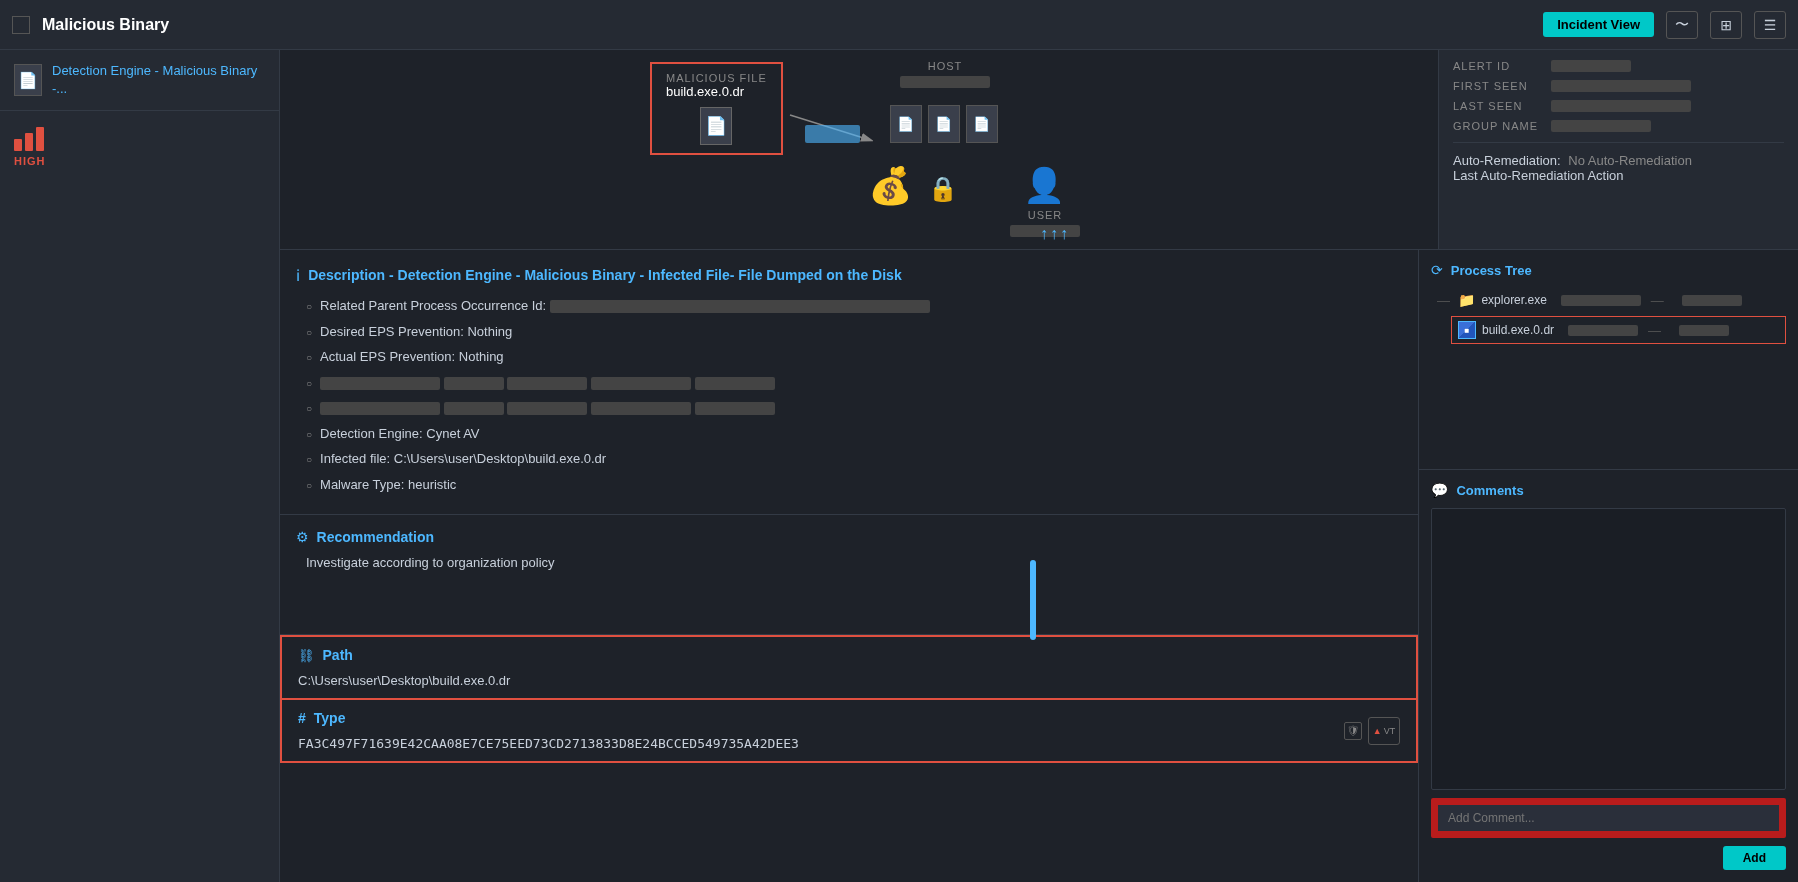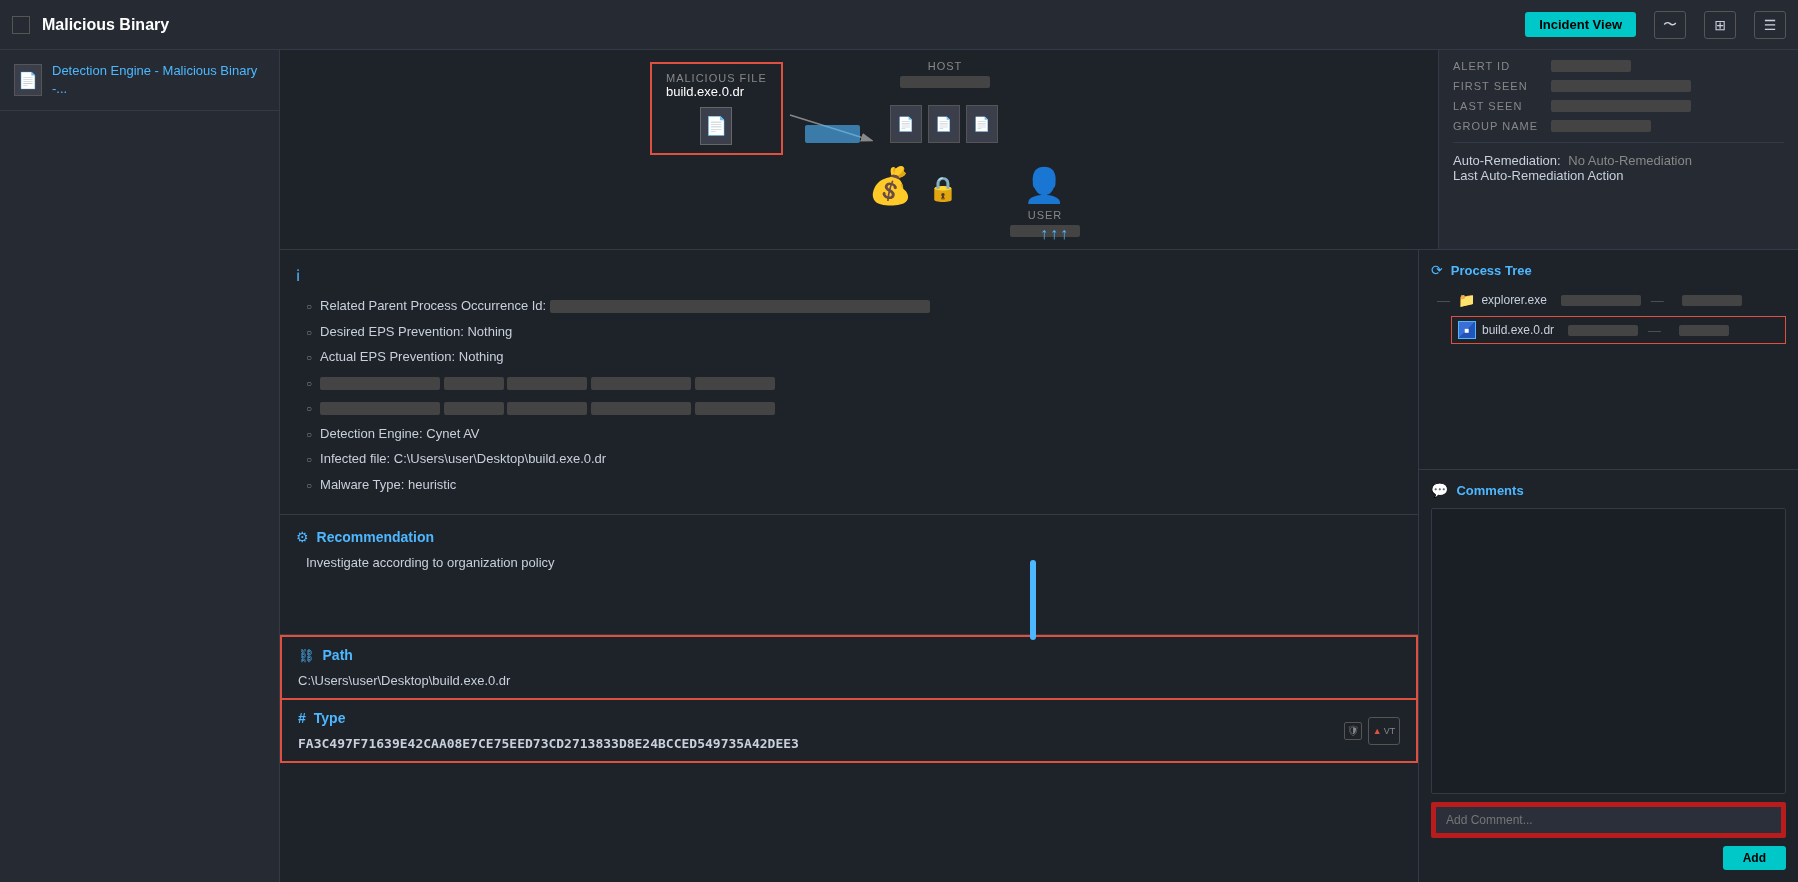--- a/index.html
+++ b/index.html
@@ -31,21 +31,21 @@
     }
     .top-bar-title {
       color: #ffffff;
       font-size: 16px;
       font-weight: 600;
       flex: 1;
     }
     .top-bar-actions {
       display: flex;
       align-items: center;
-      gap: 18px;
+      gap: 12px;
     }
     .incident-view-btn {
       background: #00c8c8;
       color: #000;
       border: none;
       padding: 5px 14px;
       border-radius: 3px;
       font-size: 13px;
       font-weight: 600;
       cursor: pointer;
@@ -342,21 +342,20 @@
       padding: 10px 16px;
       display: flex;
       align-items: center;
       justify-content: space-between;
     }
     .hash-value {
       color: #c8d0db;
       font-size: 13px;
       margin-top: 4px;
       font-family: monospace;
-      font-weight: bold;
     }
     .vt-badge {
       display: flex;
       align-items: center;
       justify-content: center;
       width: 32px; height: 28px;
       border: 1px solid #555;
       border-radius: 3px;
       font-size: 9px;
       color: #888;
@@ -452,21 +451,21 @@
     }
     .comments-area {
       flex: 1;
       background: #1a1e25;
       border: 1px solid #333a45;
       border-radius: 2px;
       margin-bottom: 8px;
     }
     .comment-input {
       background: #2a2f3a;
-      border: 5px solid #b91c1c;
+      border: 7px solid #b91c1c;
       border-radius: 2px;
       padding: 6px 10px;
       color: #888;
       font-size: 12px;
       width: 100%;
       margin-bottom: 8px;
     }
     .add-btn {
       background: #00c8c8;
       color: #000;
@@ -543,20 +542,28 @@
   </div>
 </div>
 
 <div class="main-layout">
 
   <div class="left-sidebar">
     <div class="sidebar-item">
       <div class="sidebar-icon-file">📄</div>
       <span class="sidebar-link">Detection Engine - Malicious Binary -...</span>
     </div>
+    <div class="severity-item">
+      <div class="severity-bars">
+        <div class="bar" style="height:12px;"></div>
+        <div class="bar" style="height:18px;"></div>
+        <div class="bar" style="height:24px;"></div>
+      </div>
+      <span class="severity-label">HIGH</span>
+    </div>
   </div>
 
   <div class="center-content">
 
     <div class="top-section">
 
       <div class="top-left-viz">
 
         <svg class="svg-connector">
 
@@ -632,20 +639,21 @@
 
     </div>
 
     <div style="flex:1; display:flex; overflow:hidden; position:relative;">
 
       <div style="flex:1; overflow-y:auto; position:relative;">
 
         <div class="description-section">
           <div class="section-header">
             <span class="section-icon">ℹ</span>
+            <span class="section-title">Description - Detection Engine - Malicious Binary - Infected File- File Dumped on the Disk</span>
           </div>
           <ul class="desc-list">
             <li>
               <span>Related Parent Process Occurrence Id:&nbsp;<span class="blur-text" style="width:380px;"></span></span>
             </li>
             <li>
               <span>Desired EPS Prevention: Nothing</span>
             </li>
             <li>
               <span>Actual EPS Prevention: Nothing</span>

